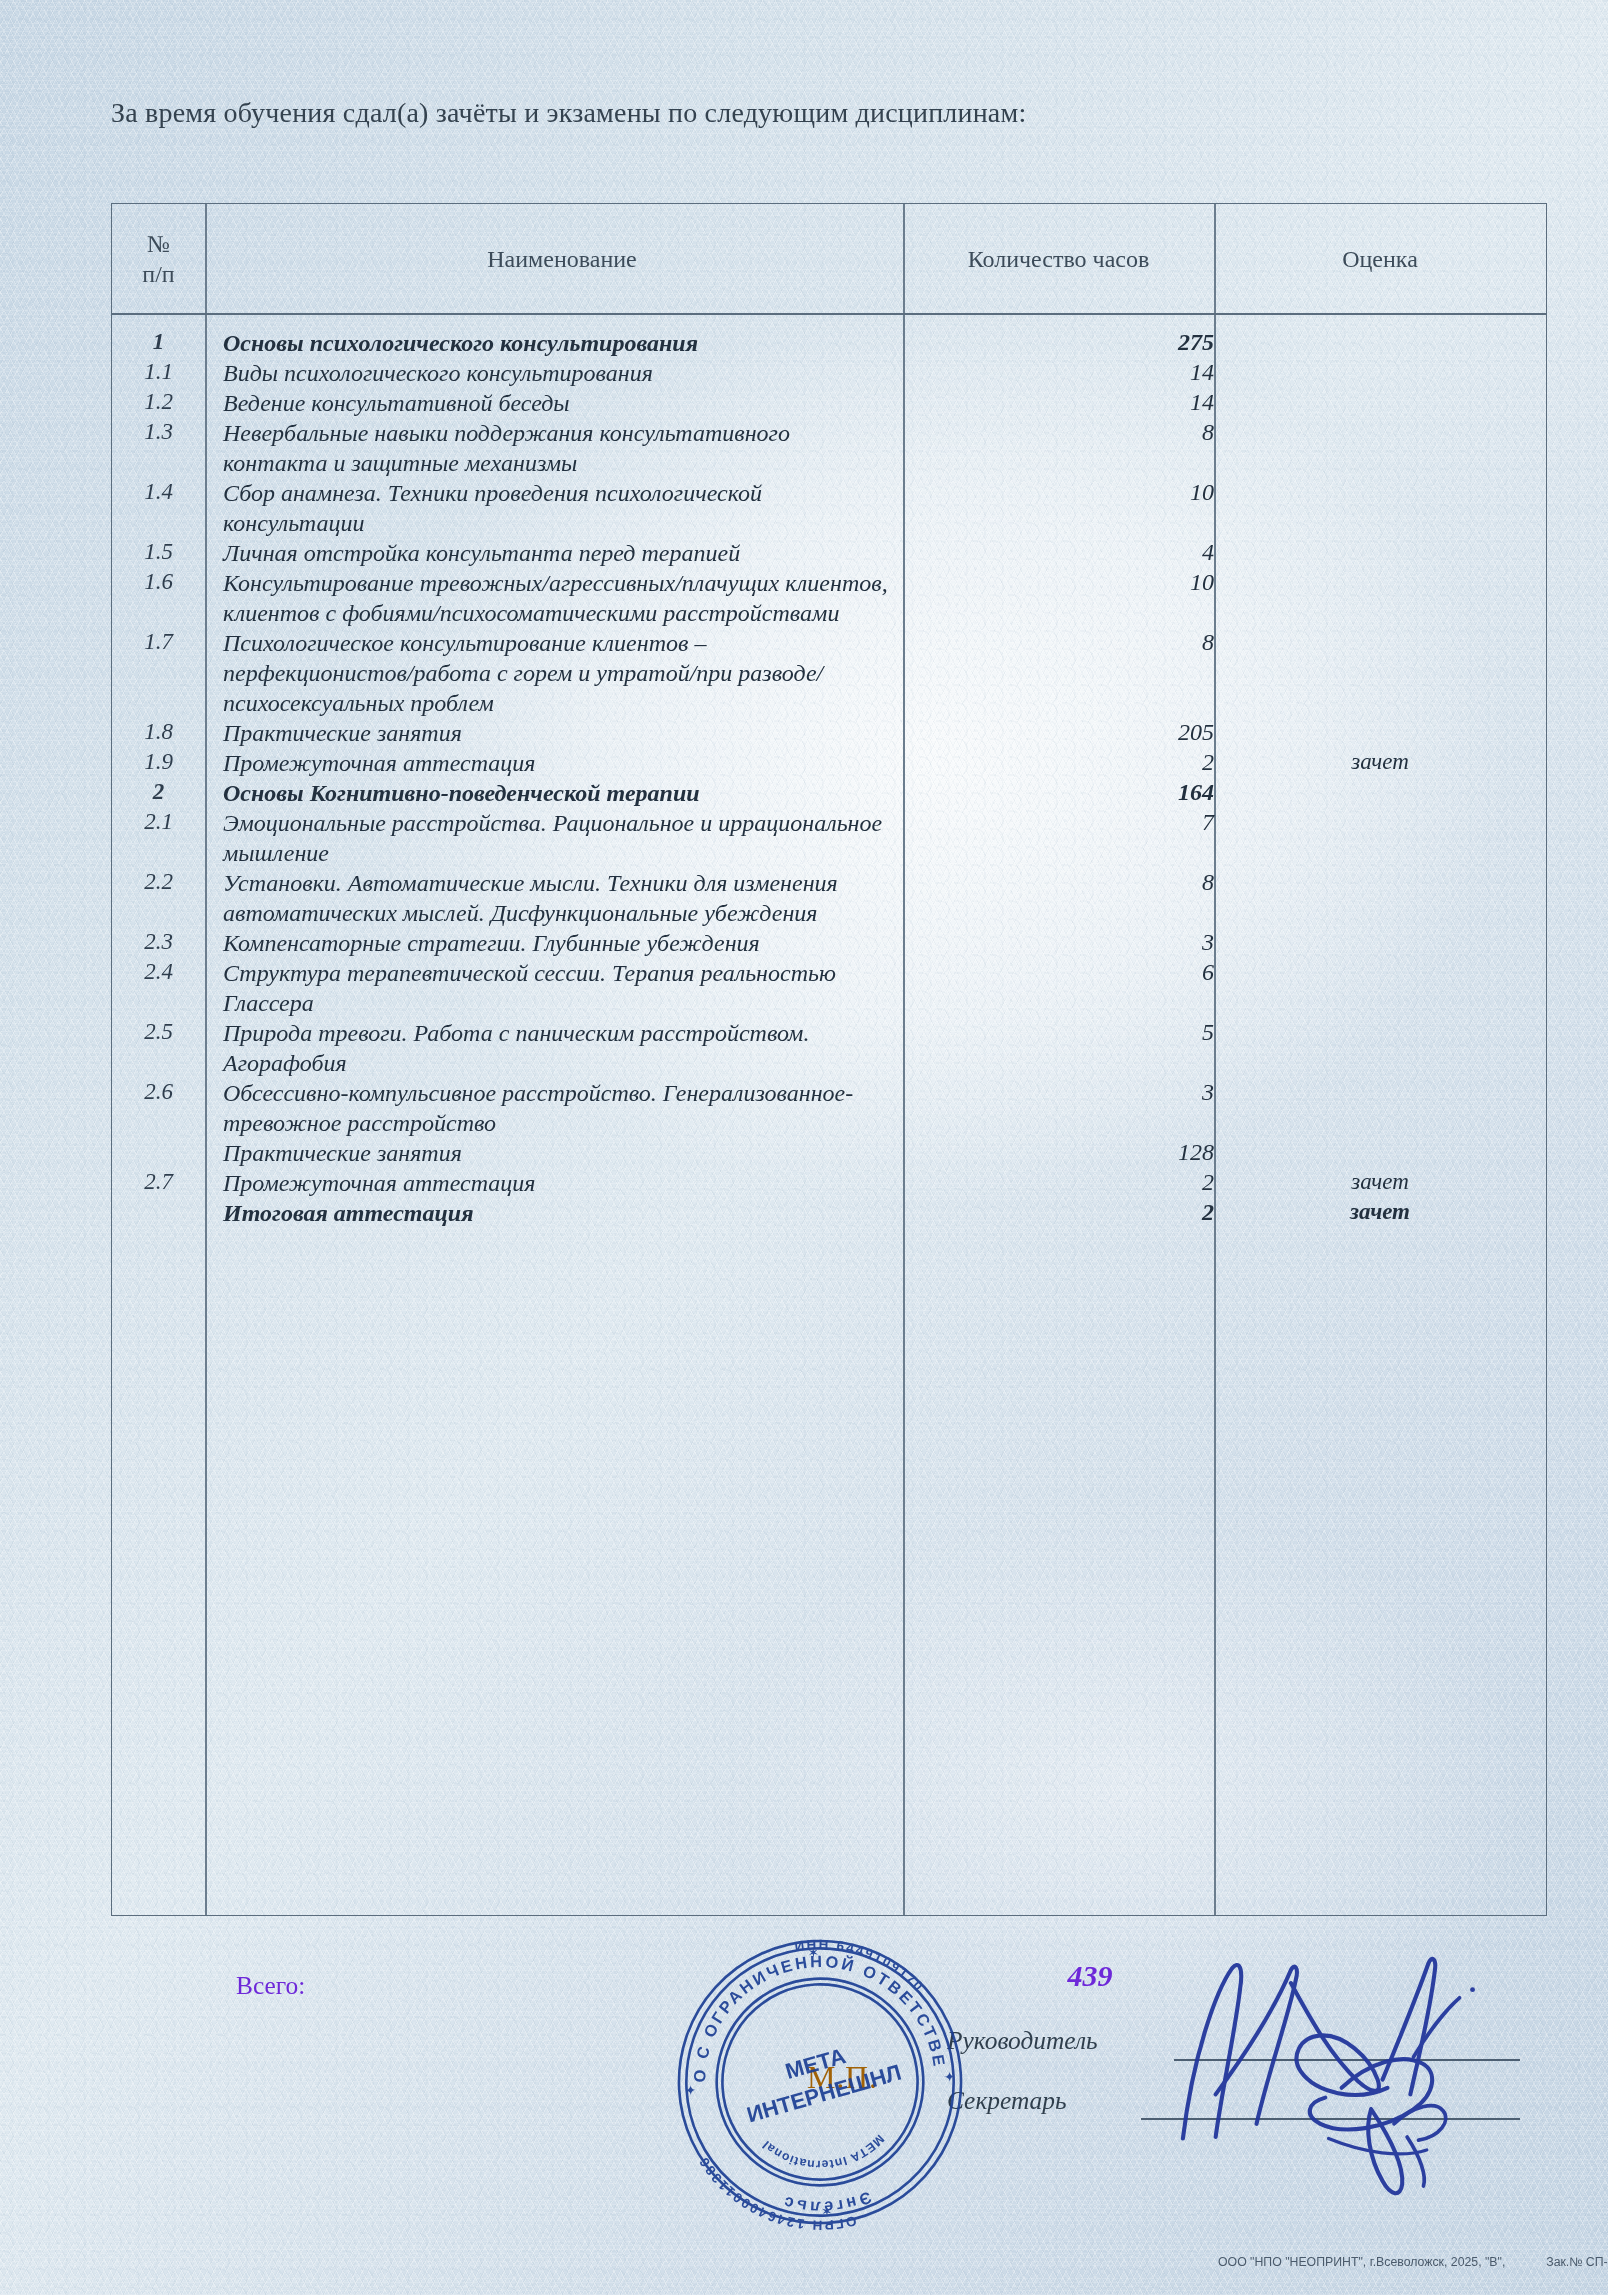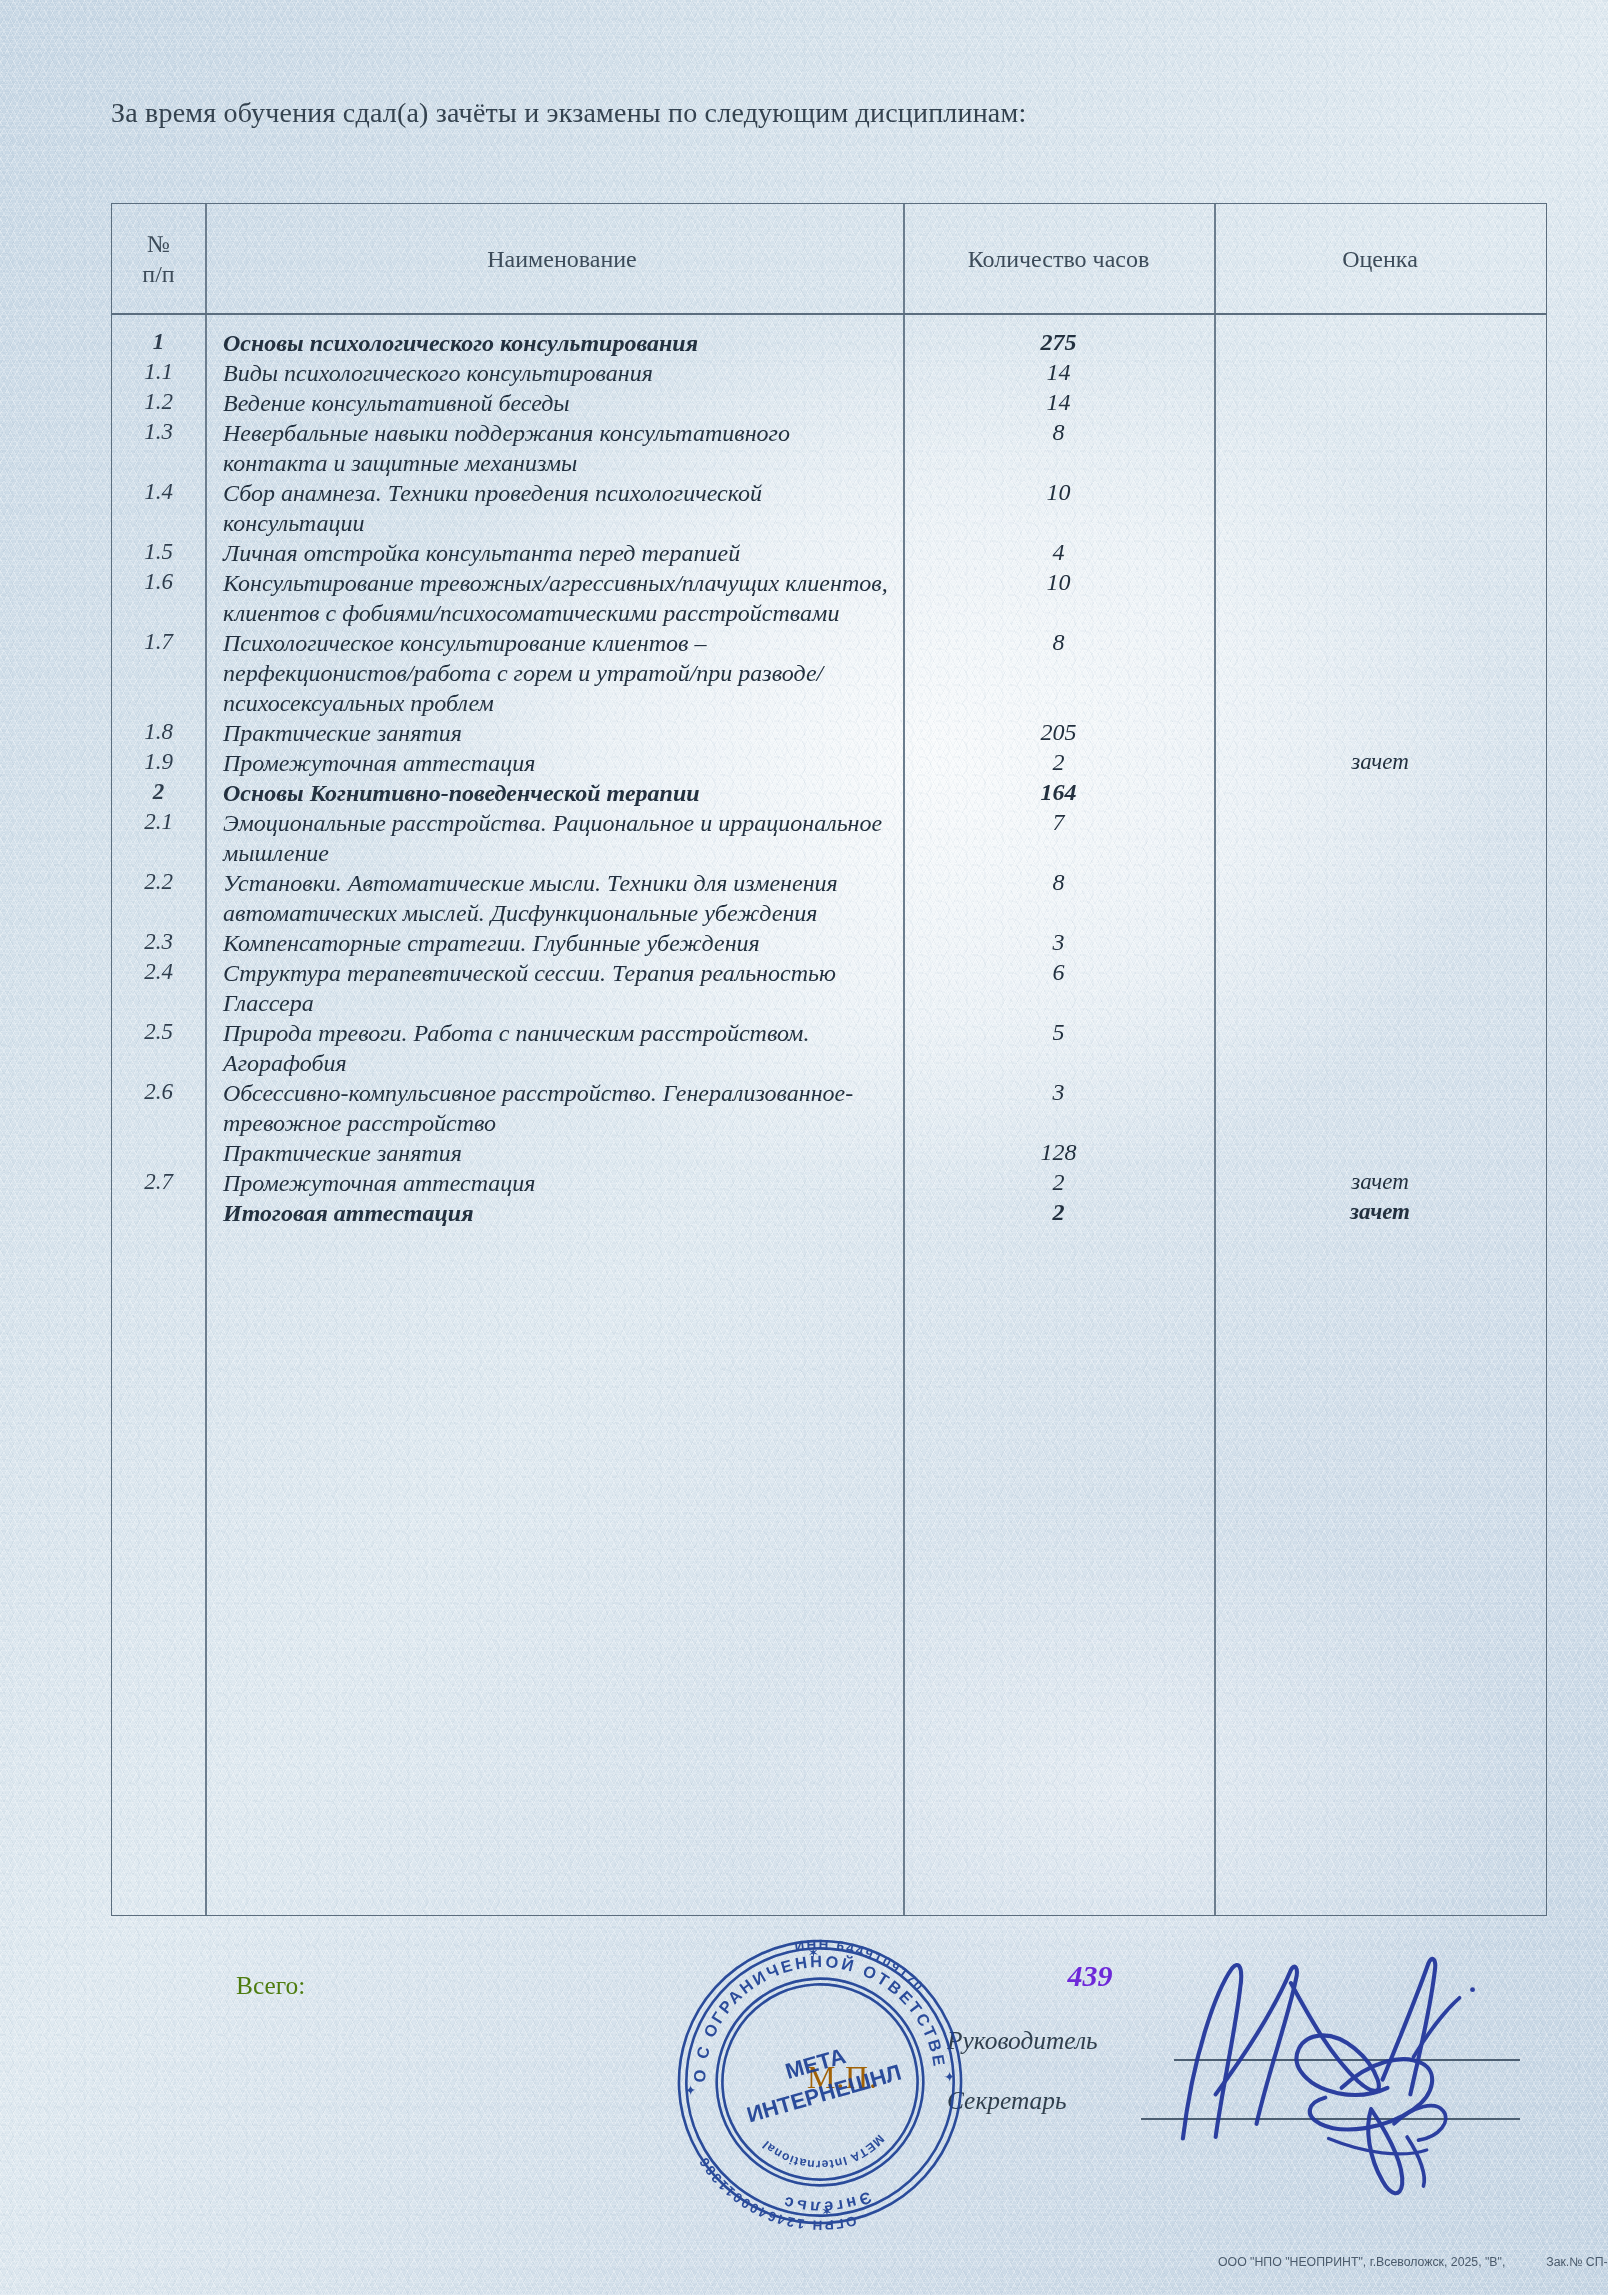--- a/index.html
+++ b/index.html
@@ -76,33 +76,33 @@
     font-style:italic;font-size:23px;color:#2e3d4d;
     padding-top:1.6px;
   }
   .c-name{
     width:698px;flex:0 0 698px;
     font-style:italic;font-size:24px;color:#22303f;
     line-height:30px;padding-left:18px;box-sizing:border-box;
     padding-right:5px;
   }
   .c-hours{
-    width:311px;flex:0 0 311px;text-align:center;
+    width:311px;flex:0 0 311px;text-align:right;
     font-style:italic;font-size:24px;color:#22303f;padding-top:0.8px;
   }
   .c-mark{
     width:332px;flex:0 0 332px;text-align:center;
     font-style:italic;font-size:23px;color:#22303f;padding-top:0.8px;
   }
   .bold .c-no,.bold .c-name,.bold .c-hours,.bold .c-mark{font-weight:bold;}
 
   
   #total-label{
     position:absolute;left:236px;top:1971px;
-    font-size:25.4px;color:#4d7c0f;
+    font-size:25.4px;color:#6d28d9;
   }
   #total-value{
     position:absolute;left:1016px;top:1959px;
     width:148px;text-align:center;
     font-size:30px;font-style:italic;font-weight:bold;color:#6d28d9;
   }
   #sig-head{
     position:absolute;left:947px;top:2026px;
     font-size:25.4px;font-style:italic;color:#2f3e4c;
   }

